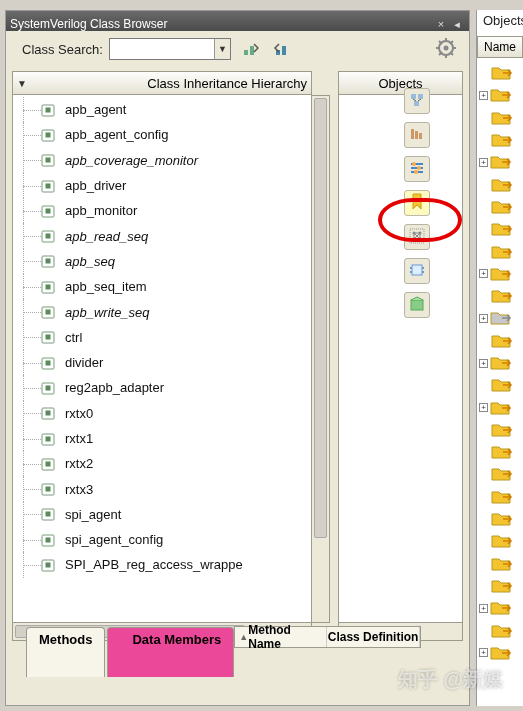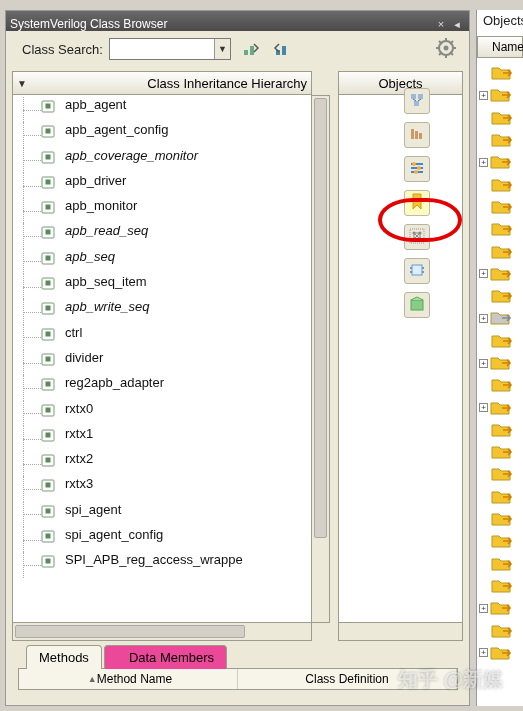--- a/index.html
+++ b/index.html
@@ -87,21 +87,21 @@
     flex:1;
     background:#fff;
     border:1px solid #9c9c8c;
     border-top:none;
     overflow:hidden;
     position:relative;
   }
   .tree-list { padding: 2px 0; }
   .tree-row {
     height: 25.3px;
-    display:flex; 
+    display:flex; align-items:center;
     padding-left: 26px;
     position:relative;
     font-size: 13px;
     color:#111;
     cursor:pointer;
   }
   .tree-row::before {
     content:"";
     position:absolute;
     left:10px; top:0; bottom:0;
@@ -200,24 +200,24 @@
     left: 378px; top: 198px;
     width: 84px; height: 44px;
     border: 4px solid #e40000;
     border-radius: 50% / 60%;
     pointer-events:none;
     z-index: 50;
   }
   
   .bottom-tabs {
     position:absolute;
-    left: 12px; bottom: 10px;
+    left: 12px; bottom: 28px;
     width: 440px;
     height: 50px;
-    display:flex; flex-direction:column;
+    display:flex; flex-direction:row;font-weight:bold;
   }
   .tab-row {
     display:flex; gap:2px;
     padding-left:8px;
     position:relative;
     z-index:2;
   }
   .tab {
     padding: 4px 12px;
     background:#f7f5ea;
@@ -255,21 +255,21 @@
     display:flex; align-items:center;
     padding-left:6px;
     font-size:13px;
     color:#222;
   }
   .right-colhdr {
     height:22px;
     background:linear-gradient(#fdfdfb,#e6e3d4);
     border:1px solid #9c9c8c;
     display:flex; align-items:center;
-    padding-left:14px;
+    padding-left:6px;
     font-size:12px;
     margin: 6px 0 2px 0;
   }
   .right-list {
     padding-top:2px;
   }
   .right-row {
     height: 22.3px;
     display:flex; align-items:center;
     padding-left: 2px;

